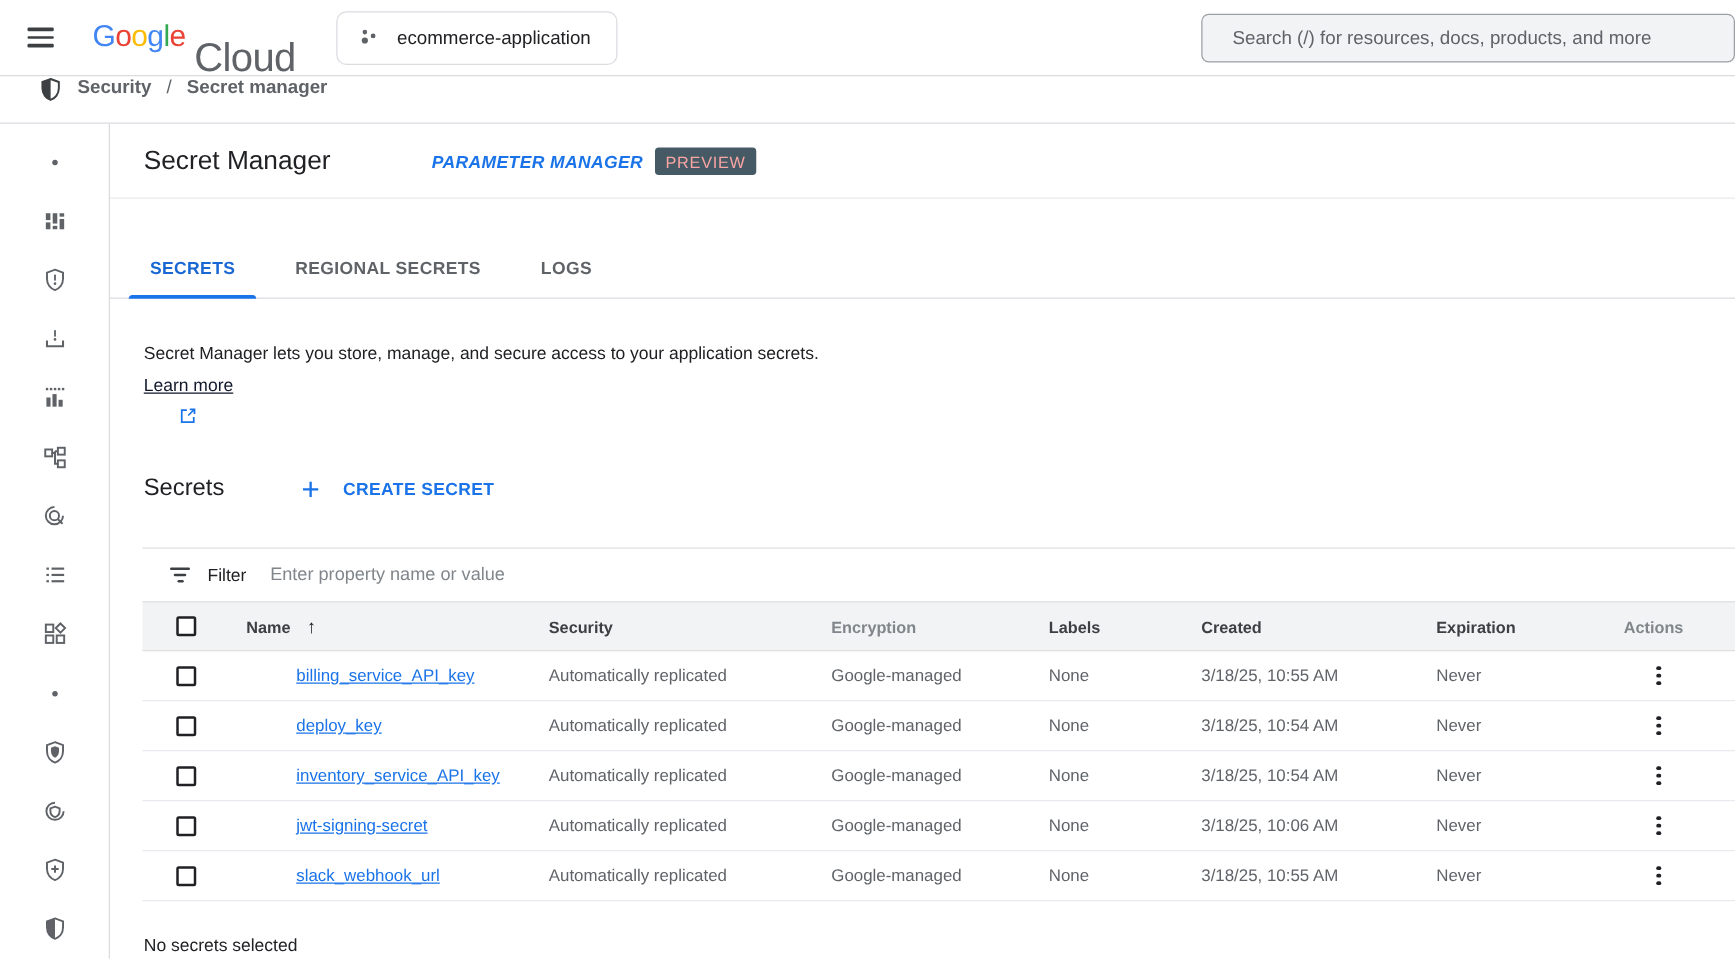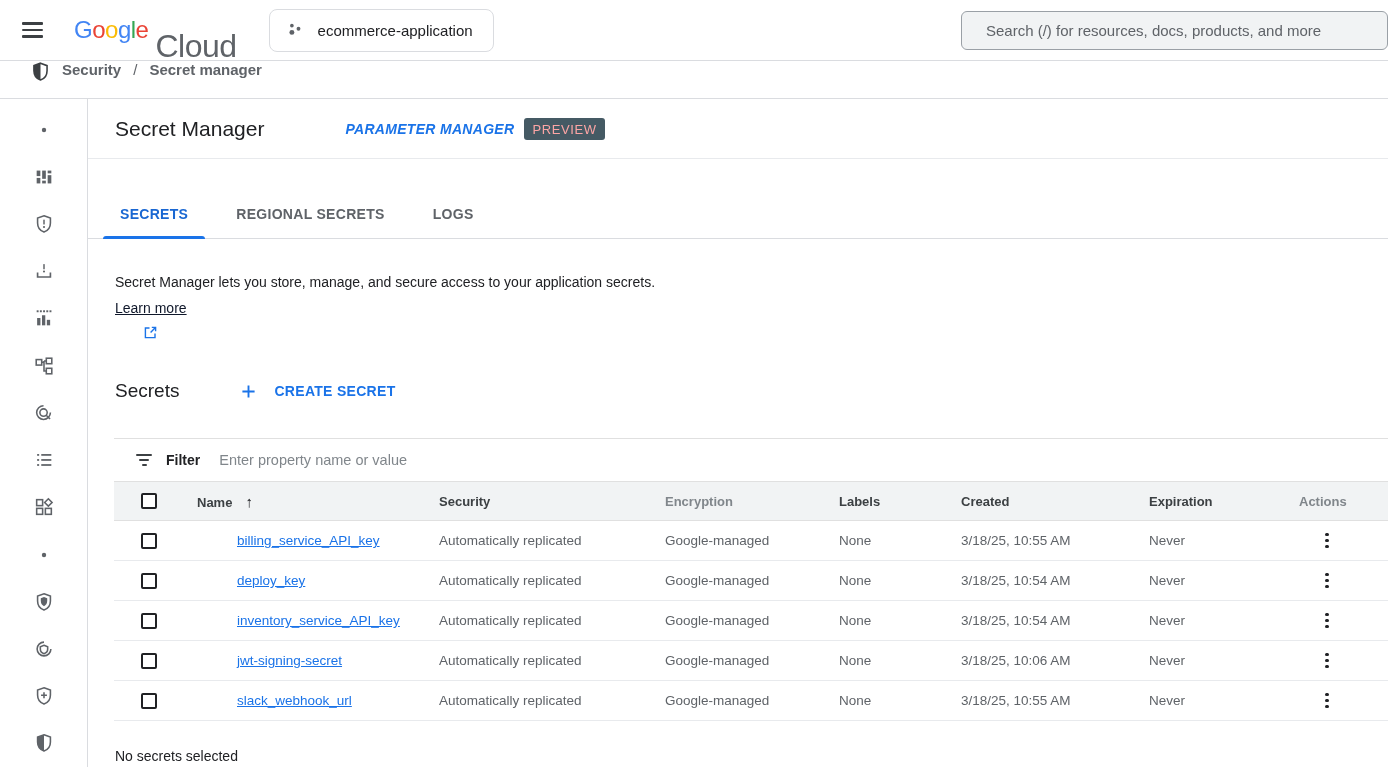--- a/index.html
+++ b/index.html
@@ -58,21 +58,21 @@
   .create-btn { margin-left:62px; display:flex; align-items:center; gap:18px; color:#1a73e8;
     font-size:14px; font-weight:700; letter-spacing:.3px; background:none; border:none; cursor:pointer;
     font-family:"Liberation Sans",sans-serif; }
 
   
   .table-wrap { margin:36px 0 0 26px; border-top:1px solid #e0e0e0; }
   .filter-row { height:42px; display:flex; align-items:center; padding-left:21px; }
   .filter-icon { display:flex; flex-direction:column; align-items:center; gap:3px; width:18px; }
   .filter-icon i { display:block; height:2px; background:#3c4043; border-radius:1px; }
   .filter-icon i:nth-child(1){width:16px} .filter-icon i:nth-child(2){width:10px} .filter-icon i:nth-child(3){width:5px}
-  .filter-label { margin-left:13px; font-size:14px; font-weight:700; color:#202124; }
+  .filter-label { margin-left:13px; font-size:14px; font-weight:400; color:#202124; }
   .filter-input { margin-left:19px; flex:1; border:none; outline:none; background:transparent;
     font-size:14.5px; font-family:"Liberation Sans",sans-serif; color:#202124; }
   .filter-input::placeholder { color:#80868b; opacity:1; }
 
   .grid { display:grid; grid-template-columns:83px 242px 226px 174px 122px 188px 150px 1fr; align-items:center; }
   .thead { height:40px; background:#f1f3f4; border-top:1px solid #e0e0e0; border-bottom:1px solid #e0e0e0;
     font-size:13px; font-weight:700; color:#3c4043; }
   .thead .muted { color:#80868b; }
   .sort-arrow { font-weight:400; font-size:15px; margin-left:13px; color:#202124; }
   .trow { height:40px; border-bottom:1px solid #e8eaed; font-size:13.5px; color:#5f6368; }

